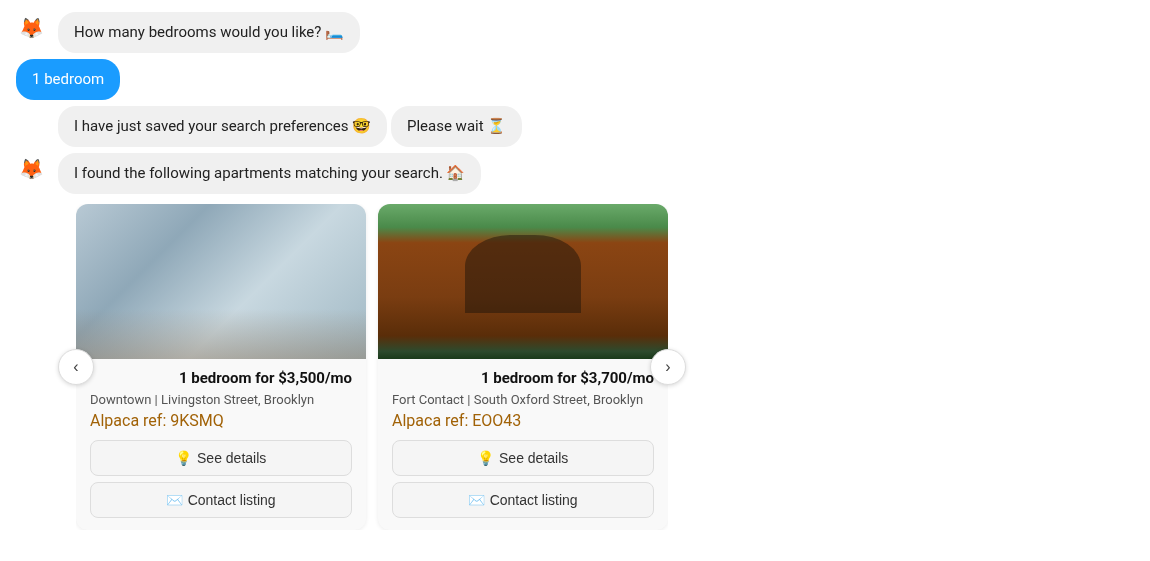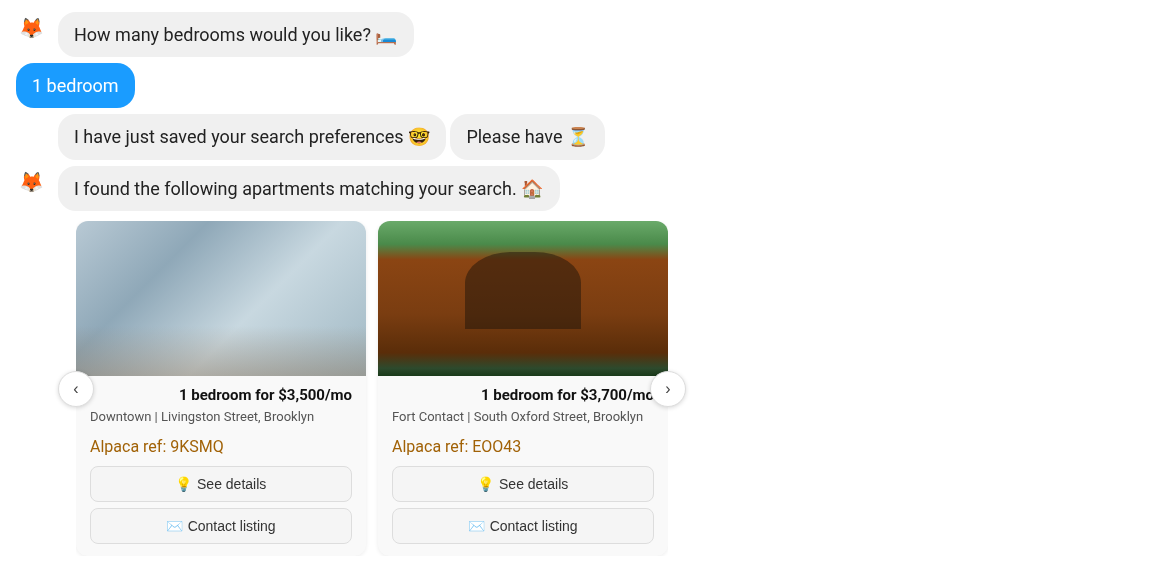--- a/index.html
+++ b/index.html
@@ -35,21 +35,21 @@
       flex-shrink: 0;
       font-size: 20px;
       line-height: 32px;
       text-align: center;
     }
 
     .bubble {
       background: #f0f0f0;
       border-radius: 18px;
       padding: 10px 16px;
-      font-size: 18px;
+      font-size: 15px;
       color: #222;
       max-width: 520px;
       line-height: 1.4;
     }
 
     .bubble.user-bubble {
       background: #1a9cff;
       color: #fff;
       border-radius: 18px;
     }
@@ -170,21 +170,21 @@
       font-weight: 700;
       color: #111;
       margin-bottom: 4px;
       text-align: right;
     }
 
     .listing-address {
       font-size: 13px;
       color: #555;
       line-height: 1.35;
-      margin-bottom: 12px;
+      margin-bottom: 2px;
     }
 
     .listing-ref {
       font-size: 16px;
       color: #a16207;
       margin-bottom: 10px;
     }
 
     .listing-btn {
       width: 100%;
@@ -213,21 +213,21 @@
     <div class="avatar">🦊</div>
     <div class="bubble">How many bedrooms would you like? 🛏️</div>
   </div>
 
   <div class="message-row user">
     <div class="bubble user-bubble">1 bedroom</div>
   </div>
 
   <div class="bot-messages">
     <div class="bubble">I have just saved your search preferences 🤓</div>
-    <div class="bubble">Please have ⏳</div>
+    <div class="bubble">Please wait ⏳</div>
   </div>
 
   <div class="message-row">
     <div class="avatar">🦊</div>
     <div class="bubble">I found the following apartments matching your search. 🏠</div>
   </div>
 
   <div class="listings-row-wrapper">
     <button class="carousel-btn left">‹</button>
 

